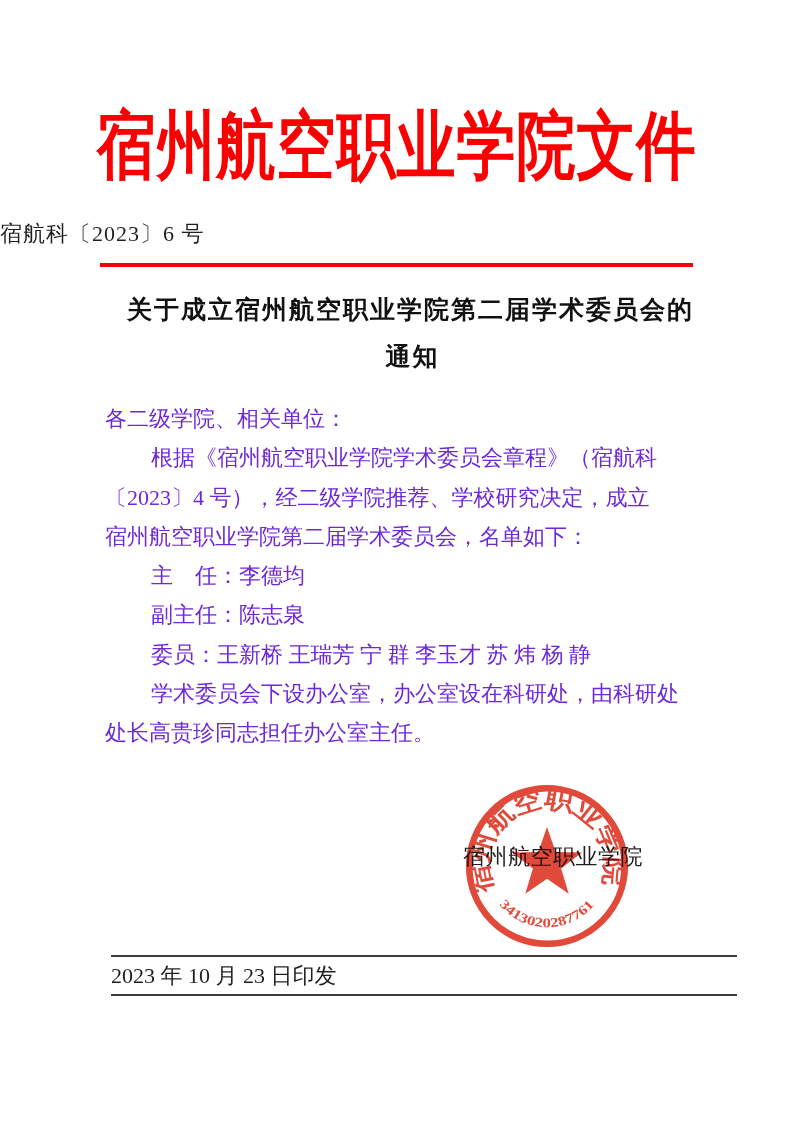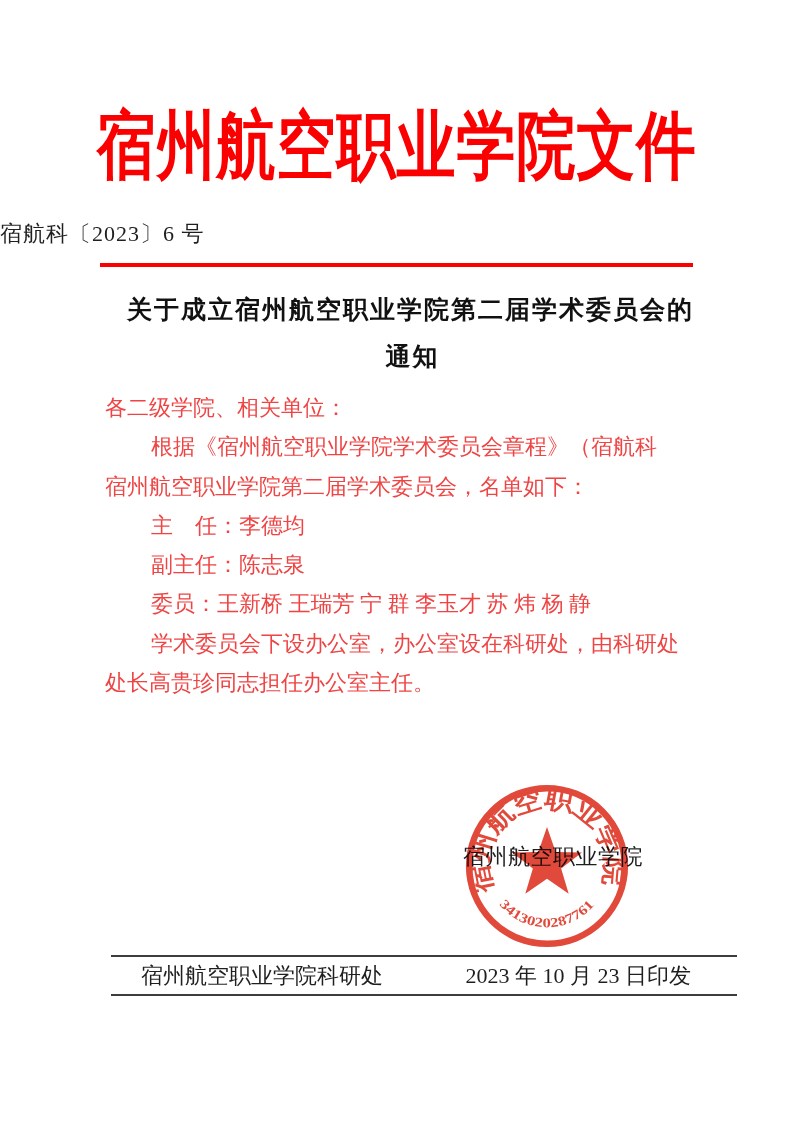--- a/index.html
+++ b/index.html
@@ -21,22 +21,22 @@
     position:absolute; top:263px; left:100px; width:593px; height:4px;
     background:#fa0000;
   }
   .subject {
     position:absolute; left:0; width:100%; text-align:center;
     font-size:25px; font-weight:bold; letter-spacing:2px; color:#111;
   }
   .subject1 { top:293px;margin-left:14px; }
   .subject2 { top:340px;padding-left:16px; }
   .body-block {
-    position:absolute; top:388px; left:105px; width:592px;
-    font-size:22px; line-height:39.3px; color:#ef4444;
+    position:absolute; top:399px; left:105px; width:592px;
+    font-size:22px; line-height:39.3px; color:#6d28d9;
   }
   .body-block p { margin:0; white-space:pre; }
   .ind2  { text-indent:46px; }
   .ind45 { text-indent:101px; }
   .sig-org  { position:absolute; left:463px; top:842px; font-size:22px; letter-spacing:0.5px; }
   .sig-date { position:absolute; left:462px; top:881px; font-size:22px; }
   .seal {
     position:absolute; left:460px; top:779px; width:174px; height:174px;
     mix-blend-mode:multiply; opacity:0.88;
   }
@@ -60,20 +60,21 @@
   <div class="docnum">宿航科〔2023〕6 号</div>
 
   <div class="redrule"></div>
 
   <div class="subject subject1">关于成立宿州航空职业学院第二届学术委员会的</div>
   <div class="subject subject2">通知</div>
 
   <div class="body-block">
     <p>各二级学院、相关单位：</p>
     <p class="ind2">根据《宿州航空职业学院学术委员会章程》（宿航科</p>
+    <p>〔2023〕4 号），经二级学院推荐、学校研究决定，成立</p>
     <p>宿州航空职业学院第二届学术委员会，名单如下：</p>
     <p class="ind2">主　任：李德均</p>
     <p class="ind2">副主任：陈志泉</p>
     <p class="ind2">委员：王新桥 王瑞芳 宁 群 李玉才 苏 炜 杨 静</p>
     <p class="ind2">学术委员会下设办公室，办公室设在科研处，由科研处</p>
     <p>处长高贵珍同志担任办公室主任。</p>
   </div>
 
   <div class="sig-org">宿州航空职业学院</div>
 
@@ -86,17 +87,16 @@
     <polygon fill="#dd2f1e" points="85,47 93.5,71.3 119.2,71.9 98.8,87.5 106.2,112.1 85,97.5 63.8,112.1 71.2,87.5 50.8,71.9 76.5,71.3"></polygon>
     <text fill="#dd2f1e" font-size="24">
       <textPath href="#sealArcTop" startOffset="0" textLength="222" lengthAdjust="spacingAndGlyphs">宿州航空职业学院</textPath>
     </text>
     <text fill="#dd2f1e" font-size="13">
       <textPath href="#sealArcBottom" startOffset="4" textLength="106" lengthAdjust="spacingAndGlyphs">3413020287761</textPath>
     </text>
   </svg>
 
   <div class="footer">
-    <span class="footer-left">宿州航空职业学院科研处</span>
     <span class="footer-right">2023 年 10 月 23 日印发</span>
   </div>
 
 </div>
 
 </body></html>

